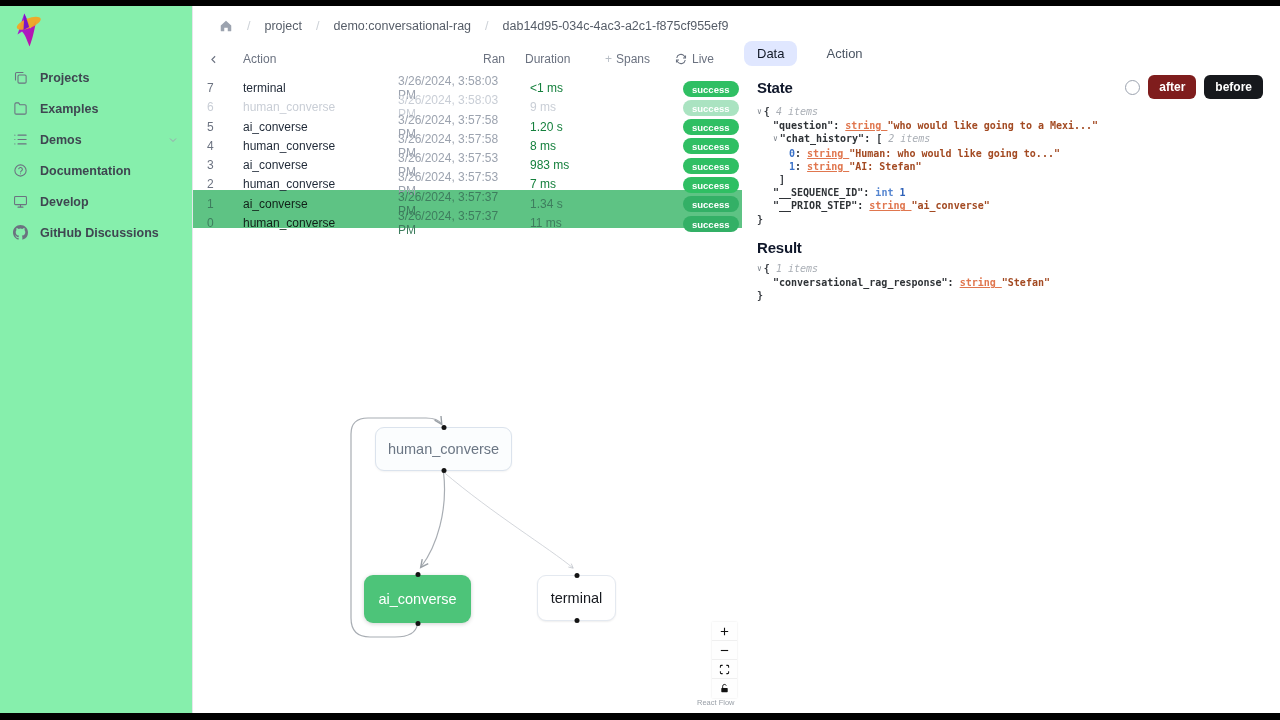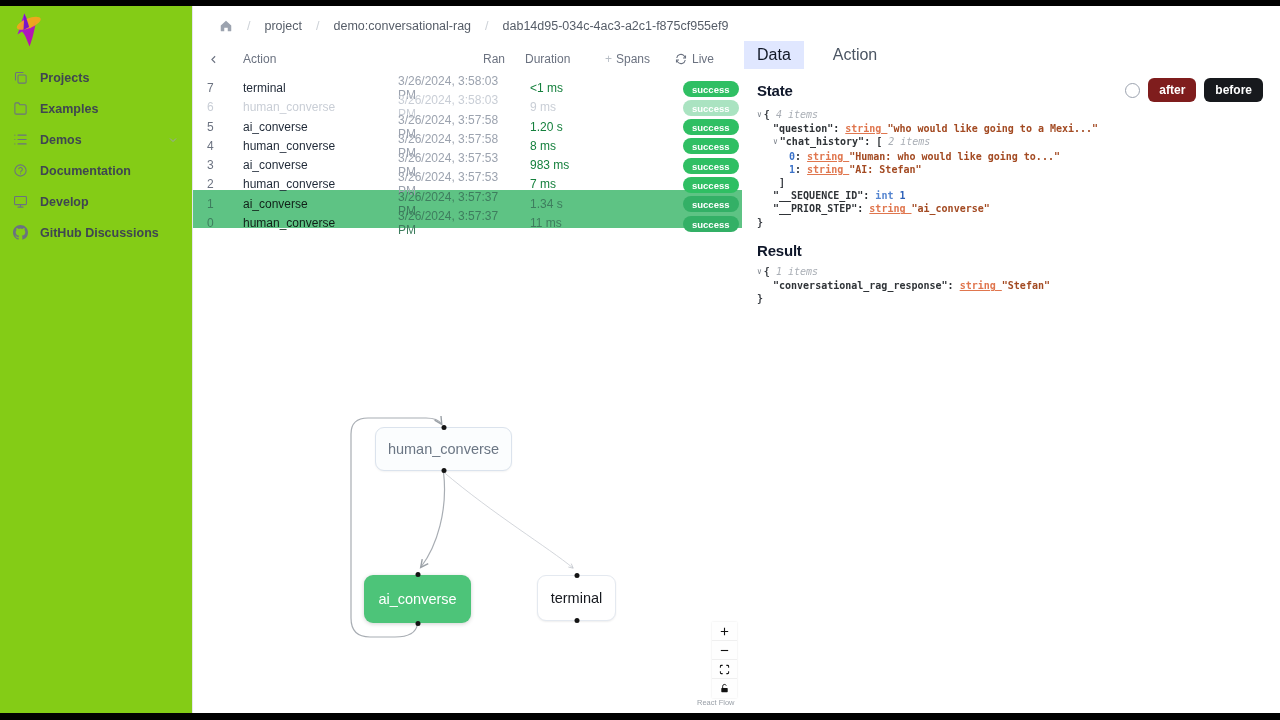--- a/index.html
+++ b/index.html
@@ -4,21 +4,21 @@
 <style>
   * { box-sizing: border-box; margin: 0; padding: 0; }
   html,body { width:1280px; height:720px; }
   body { font-family:"Liberation Sans",sans-serif; background:#fff; overflow:hidden; position:relative; }
   .bar { position:absolute; left:0; width:1280px; background:#000; z-index:50; }
   .bar.top { top:0; height:6px; }
   .bar.bottom { bottom:0; height:7px; }
   .app { position:absolute; top:6px; left:0; width:1280px; height:707px; display:flex; }
 
   
-  .sidebar { width:193px; height:100%; border-right:1px solid #e5e7eb; background:#84cc16; flex-shrink:0; }
+  .sidebar { width:193px; height:100%; border-right:1px solid #e5e7eb; background:#86efac; flex-shrink:0; }
   .logo { margin:6px 0 0 13px; display:block; }
   .nav { margin-top:14px; }
   .side-item { display:flex; align-items:center; height:31px; padding:0 13px; gap:11px;
                font-size:12.5px; font-weight:600; color:#3f4651; cursor:pointer; }
   .side-item .sicon { width:16px; height:16px; display:flex; align-items:center; color:#6b7280; }
   .side-item .chev { margin-left:auto; color:#9ca3af; display:flex; }
 
   
   .main { position:relative; flex:1; height:100%; }
 
@@ -48,21 +48,21 @@
   .row-faded .idx,.row-faded .act,.row-faded .ran,.row-faded .dur { color:#c9ced6; }
   .row-faded .badge { background:#aae3c1; }
   .row-selected { background:#5ec384; }
   .row-selected .idx,.row-selected .ran,.row-selected .dur { color:#3e7d5e; }
   .row-selected .act { color:#102018; }
   .row-selected .badge { background:#33b066; }
 
   
   .panel { position:absolute; left:549px; top:35px; right:0; }
   .tabs { display:flex; align-items:center; gap:16px; margin-left:2px; }
-  .tab { font-size:16px; color:#4b5563; padding:5px 13px; border-radius:0; cursor:pointer; }
+  .tab { font-size:13px; color:#4b5563; padding:5px 13px; border-radius:8px; cursor:pointer; }
   .tab.active { background:#e0e7ff; color:#111827; font-weight:500; }
   .state-head { display:flex; align-items:center; margin-top:9px; padding:0 17px 0 15px; }
   .section-title { font-size:15px; font-weight:700; color:#0f172a; letter-spacing:-.2px; }
   .head-right { display:flex; align-items:center; gap:8px; margin-left:auto; }
   .radio { width:15px; height:15px; border-radius:50%; border:1.5px solid #9ca3af; background:#fff; cursor:pointer; }
   .pill-btn { border:none; border-radius:6px; color:#fff; font-size:12px; font-weight:600;
               padding:5px 11px; font-family:inherit; cursor:pointer; }
   .btn-after { background:#7f1d1d; }
   .btn-before { background:#17191d; }
   .json { font-family:"DejaVu Sans Mono",monospace; font-size:10px; line-height:13.2px;

